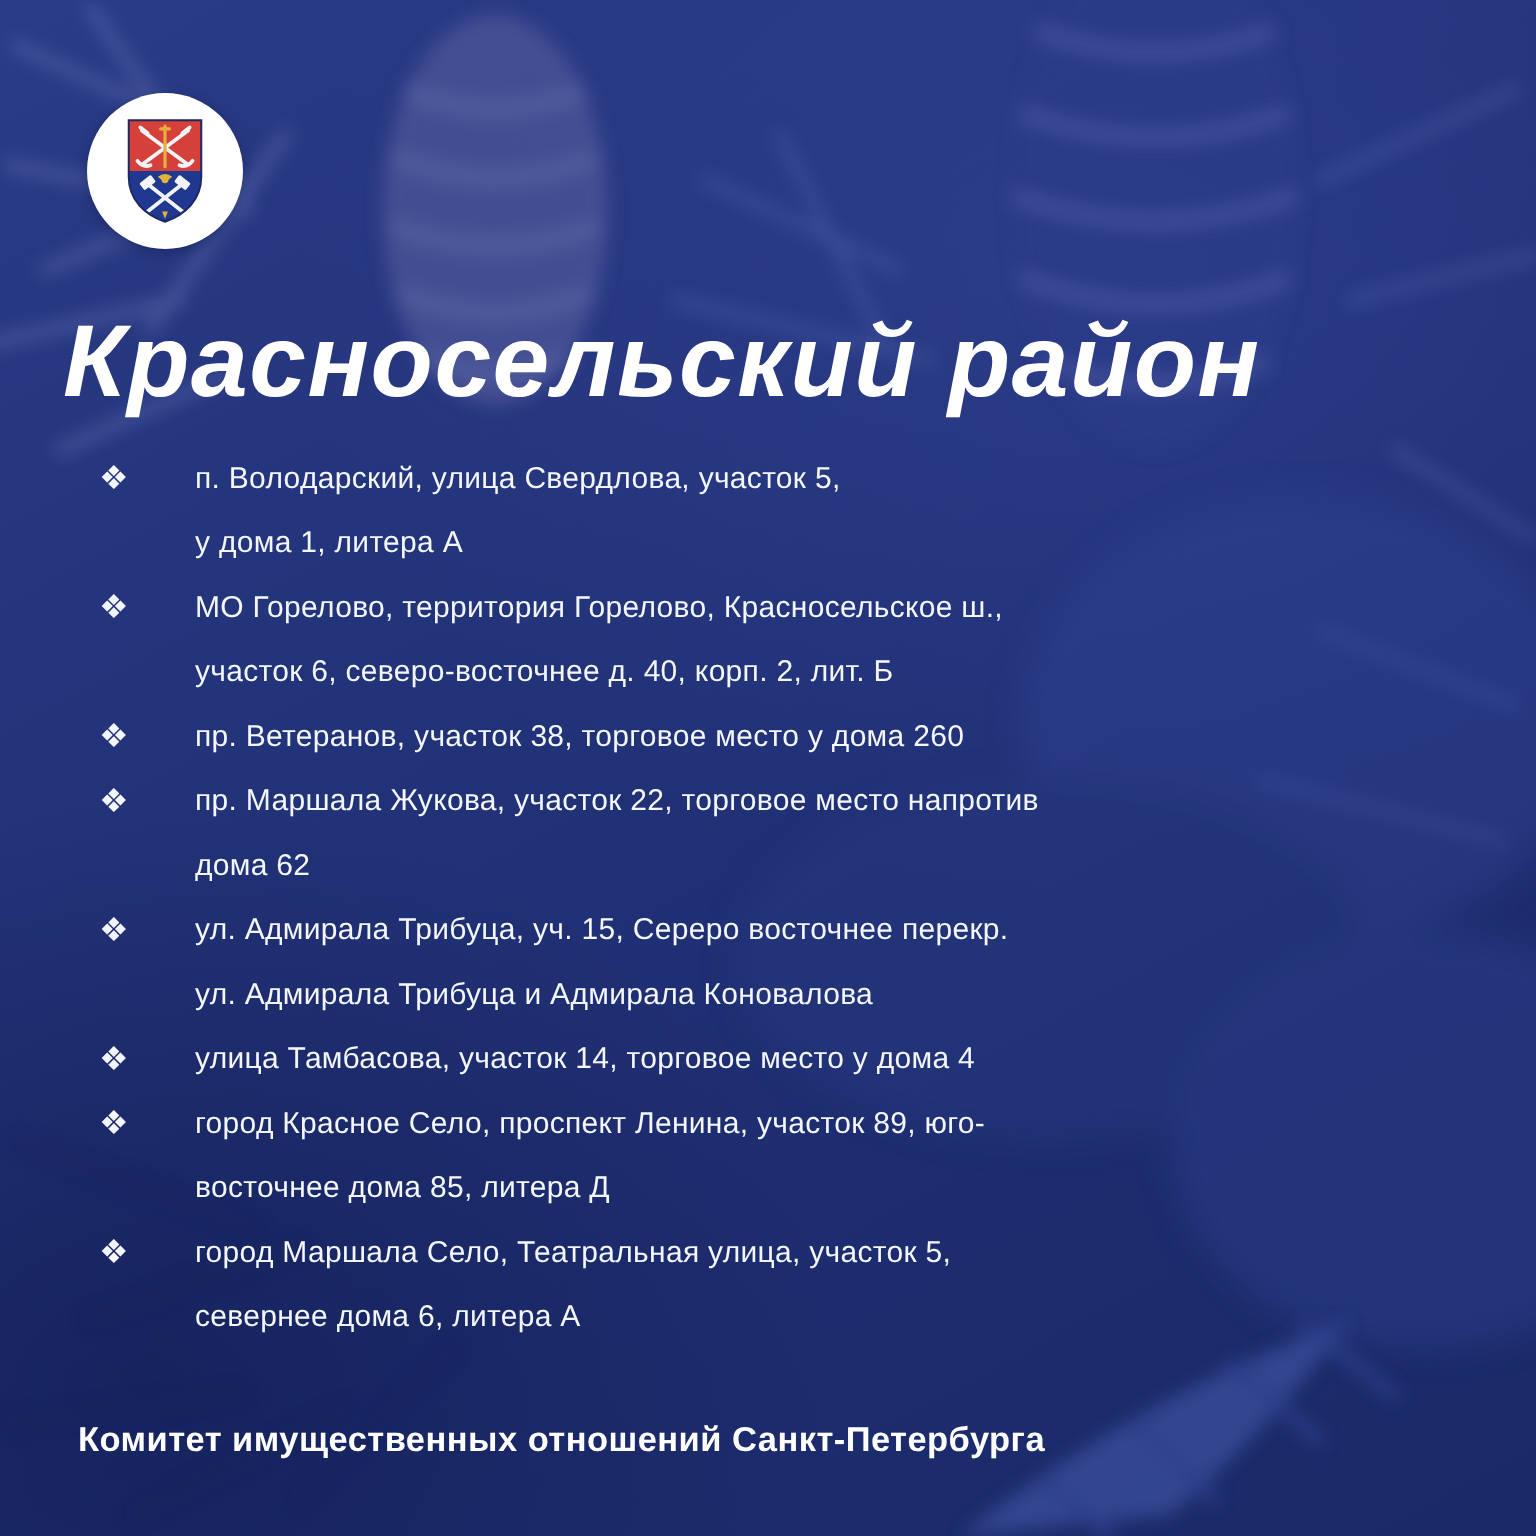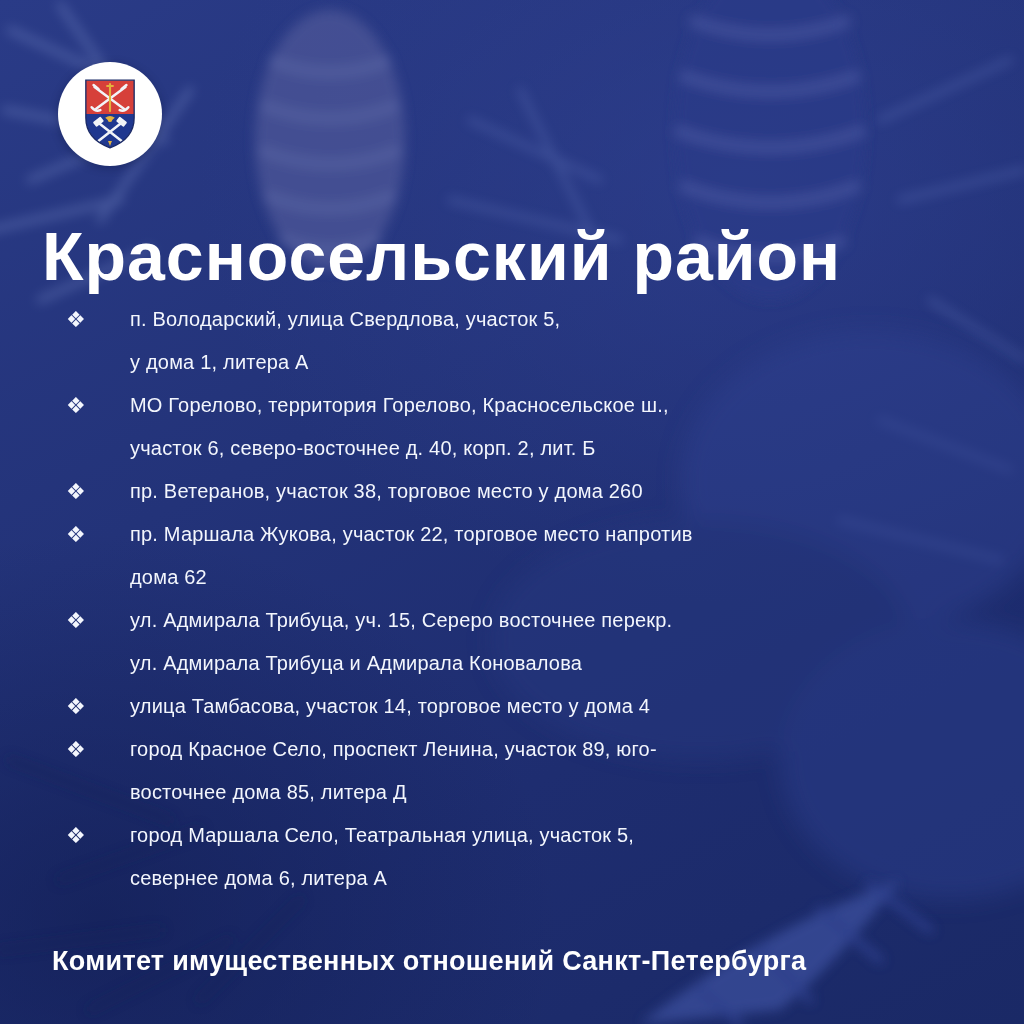--- a/index.html
+++ b/index.html
@@ -34,29 +34,30 @@
     border-radius: 50%;
     background: #ffffff;
     display: flex;
     align-items: center;
     justify-content: center;
     box-shadow: 0 2px 8px rgba(10, 18, 55, 0.35);
   }
   .title {
     position: absolute;
     left: 42px;
-    top: 221px;
+    top: 206px;
     width: 950px;
     margin: 0;
     color: #ffffff;
     font-size: 68px;
     font-weight: 700;
     letter-spacing: 1px;
     line-height: 1.05;
     white-space: nowrap;
+    font-style: italic;
   }
   .locations {
     position: absolute;
     left: 66px;
     top: 298px;
     width: 906px;
     margin: 0;
     padding: 0;
     list-style: none;
   }
@@ -77,21 +78,21 @@
     font-size: 20px;
     line-height: 43px;
     white-space: pre-line;
     letter-spacing: 0.2px;
   }
   .footer {
     position: absolute;
     left: 52px;
     top: 946px;
     color: #ffffff;
-    font-size: 27px;
+    font-size: 23px;
     font-weight: 700;
     letter-spacing: 0.3px;
   }
 </style>
 </head>
 <body>
 
 <div class="poster">
 
   <svg class="bg-svg" viewBox="0 0 1024 1024" xmlns="http://www.w3.org/2000/svg" aria-hidden="true">

